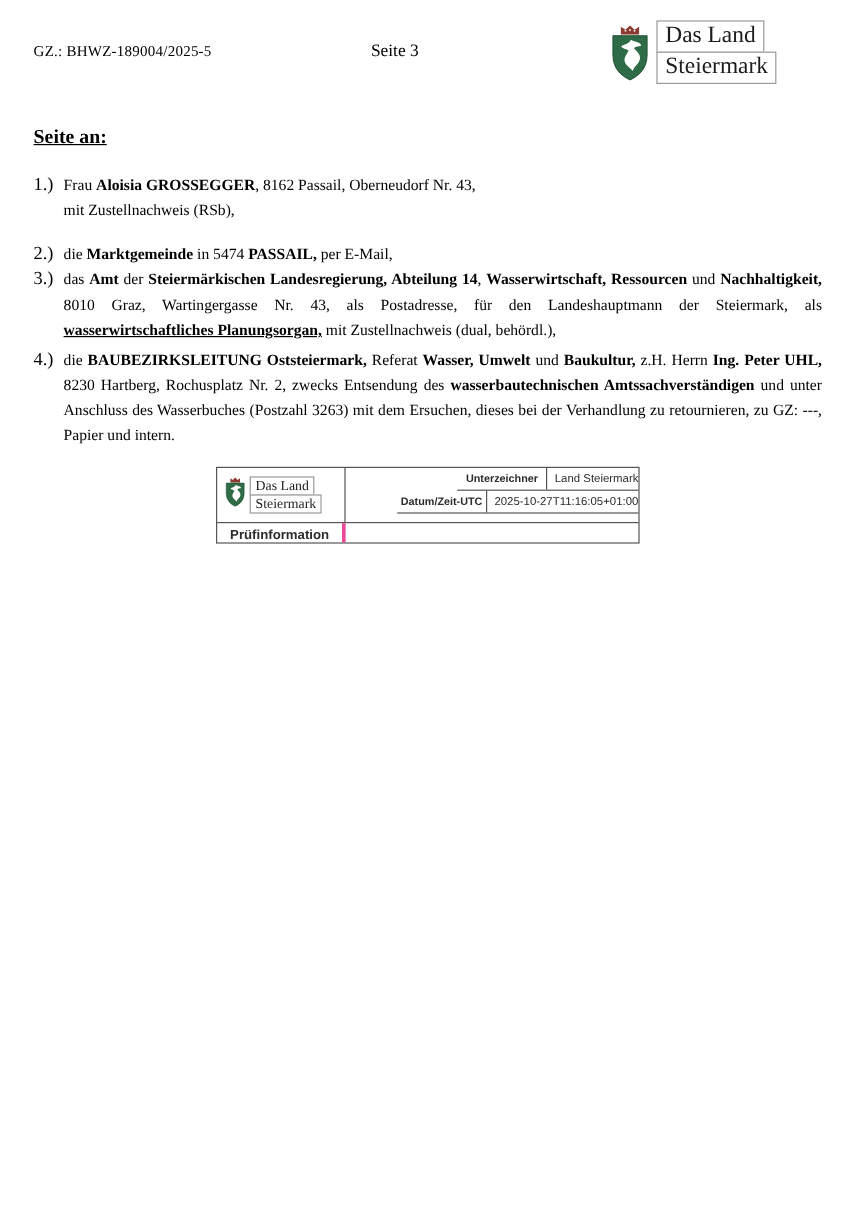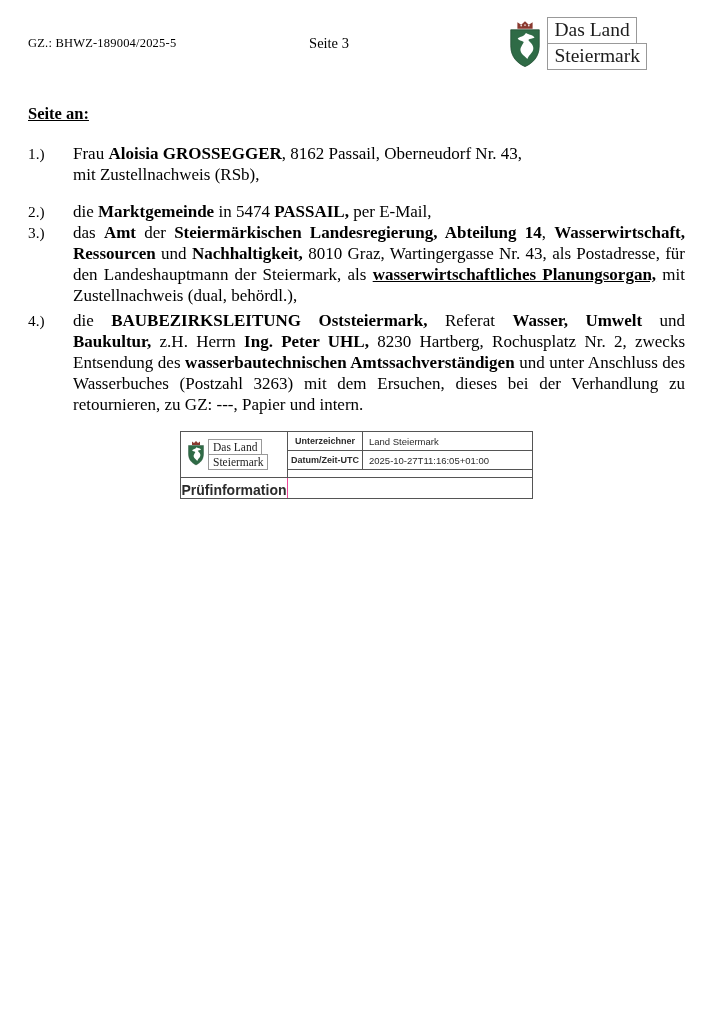--- a/index.html
+++ b/index.html
@@ -13,45 +13,45 @@
   .brand svg { display:block; }
   .brand-boxes { display:flex; flex-direction:column; align-items:flex-start; }
   .brand-box { border:1px solid #999; background:#fff; padding:0 6px 1px 6px; font-size:19.5px; line-height:24px; color:#1c1c1c; white-space:nowrap; }
   .brand-box + .brand-box { margin-top:-1px; }
 
   
   .content { position:absolute; left:28px; top:104px; width:657px; }
   .doc-heading { font-size:16.5px; font-weight:bold; text-decoration:underline; margin:0 0 19px 0; }
   .li { display:flex; margin:0 0 16px 0; }
   .li .num { flex:0 0 25px; font-size:15.3px; line-height:21px; }
-  .li .txt { flex:1; font-size:17px; line-height:21px; text-align:justify; white-space:pre-wrap;margin-left:20px; }
+  .li .txt { flex:1; font-size:13px; line-height:21px; text-align:justify; white-space:pre-wrap; }
   .note { margin:16px 0 26px 25px; font-size:15.3px; line-height:21px; text-align:justify; white-space:pre-wrap; }
   .li.tight { margin-bottom:4px; }
   .b { font-weight:bold; }
   .u { text-decoration:underline; }
 
   
   .sig { margin:6px 0 0 152px; width:353px; border:1px solid #555; box-sizing:border-box;
          font-family:"Liberation Sans", sans-serif; color:#2b2b2b; background:#fff; }
   .sig-top { display:flex; border-bottom:1px solid #555; height:45px; }
   .sig-logo-cell { flex:0 0 107px; width:107px; border-right:1px solid #555; box-sizing:border-box;
                    display:flex; align-items:center; padding-left:5px; }
   .sig-brand { display:flex; align-items:center; gap:2px; }
   .sig-brand-boxes { display:flex; flex-direction:column; align-items:flex-start; }
   .sig-brand-box { border:1px solid #999; background:#fff; padding:0 4px; font-family:"Liberation Serif", serif;
                    font-size:11.5px; line-height:14px; color:#1c1c1c; white-space:nowrap; }
   .sig-brand-box + .sig-brand-box { margin-top:-1px; }
-  .sig-meta { flex:1; display:flex; flex-direction:column; }
+  .sig-meta { flex:1; display:flex; flex-direction:column;align-items:flex-end; }
   .sig-row { display:flex; height:19px; border-bottom:1px solid #555; box-sizing:border-box; }
   .sig-row .lab { flex:0 0 75px; width:75px; border-right:1px solid #555; box-sizing:border-box;
                   font-weight:bold; font-size:9px; display:flex; align-items:center; justify-content:center; }
   .sig-row .val { flex:1; font-size:9.5px; display:flex; align-items:center; padding-left:6px; }
   .sig-bottom { display:flex; }
-  .sig-pruef-label { flex:0 0 107px; width:107px; border-right:1px solid #ec4899; box-sizing:border-box;
-                     font-weight:bold; font-size:14px; text-align:center; padding-top:4px; }
+  .sig-pruef-label { flex:0 0 107px; width:107px; border-right:3px solid #ec4899; box-sizing:border-box;
+                     font-weight:bold; font-size:11px; text-align:center; padding-top:4px; }
   .sig-pruef-text { flex:1; font-size:9px; line-height:11.5px; padding:3px 6px 6px 6px; }
 </style>
 </head>
 <body>
 
 <div class="page">
 
   <div class="hdr-gz">GZ.: BHWZ-189004/2025-5</div>
   <div class="hdr-page">Seite 3</div>
 

